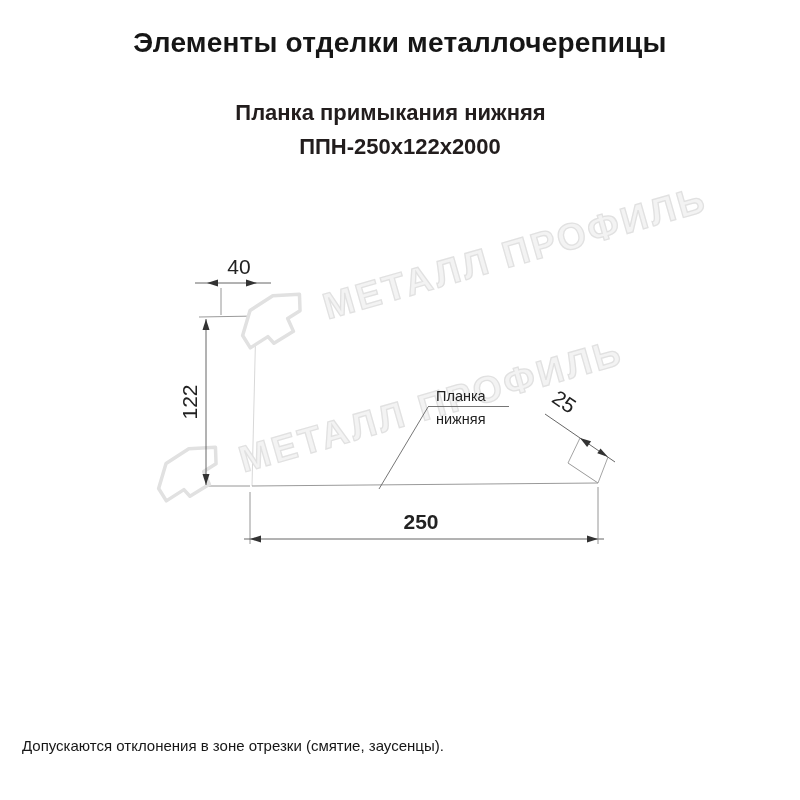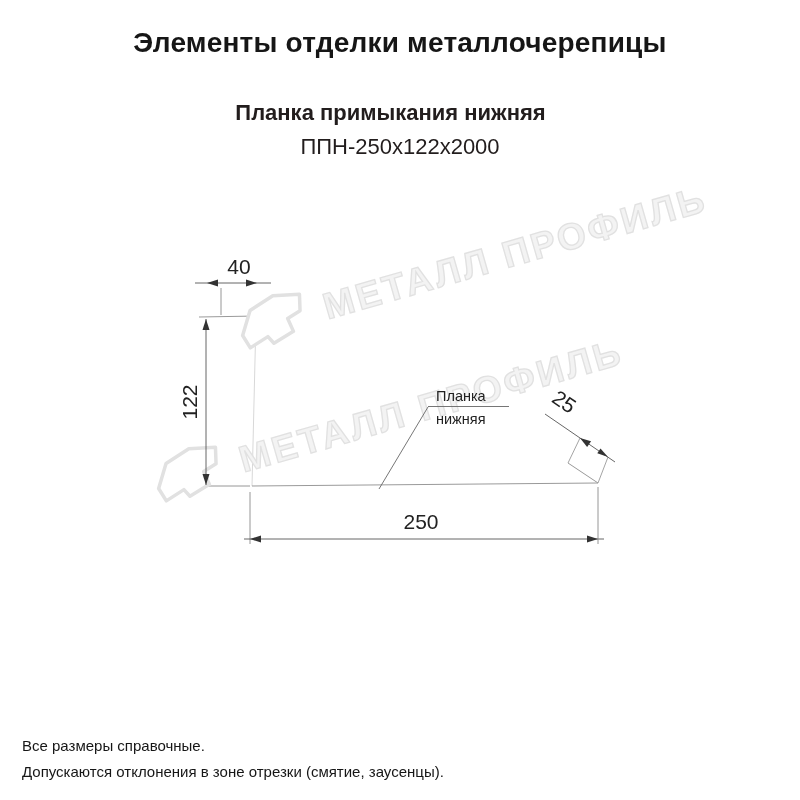--- a/index.html
+++ b/index.html
@@ -14,38 +14,38 @@
   .title{
     left:0;top:27px;width:800px;text-align:center;
     font-size:28px;font-weight:bold;letter-spacing:0.2px;color:#161616;
   }
   .subtitle{
     left:0;top:100px;width:781px;text-align:center;
     font-size:22px;font-weight:bold;color:#221d1d;
   }
   .model{
     left:0;top:134px;width:800px;text-align:center;
-    font-size:22px;font-weight:normal;color:#221d1d;
+    font-size:22px;font-weight:bold;color:#221d1d;
   }
   
   .footer{
     left:22px;top:733px;width:740px;
     font-size:15px;line-height:26px;color:#161616;
   }
   
   svg.layer{position:absolute;left:0;top:0;}
   
   .dimtext{
     font-size:21px;color:#222;text-align:center;white-space:nowrap;
   }
   .dim-20{left:217px;top:255px;width:44px;}
   .dim-122{left:168px;top:380px;width:44px;height:44px;
            display:flex;align-items:center;justify-content:center;
            transform:rotate(-90deg);}
-  .dim-250{left:395px;top:510px;width:52px;}
+  .dim-250{left:395px;top:510px;width:52px;font-weight:bold;}
   .dim-25{left:544px;top:390px;width:40px;transform:rotate(34deg);}
   
   .face-label{
     left:436px;top:385px;width:90px;
     font-size:14.5px;line-height:23px;color:#222;
   }
   
   .watermark{
     display:flex;align-items:center;gap:14px;
     transform:rotate(-16deg);transform-origin:left center;
@@ -129,15 +129,14 @@
 <div class="abs dimtext dim-122">122</div>
 <div class="abs dimtext dim-250">250</div>
 <div class="abs dimtext dim-25">25</div>
 
 <div class="abs face-label">
   <div>Планка</div>
   <div>нижняя</div>
 </div>
 
 <div class="abs footer">
-  <div>Все размеры справочные.</div>
   <div>Допускаются отклонения в зоне отрезки (смятие, заусенцы).</div>
 </div>
 
 </body></html>

